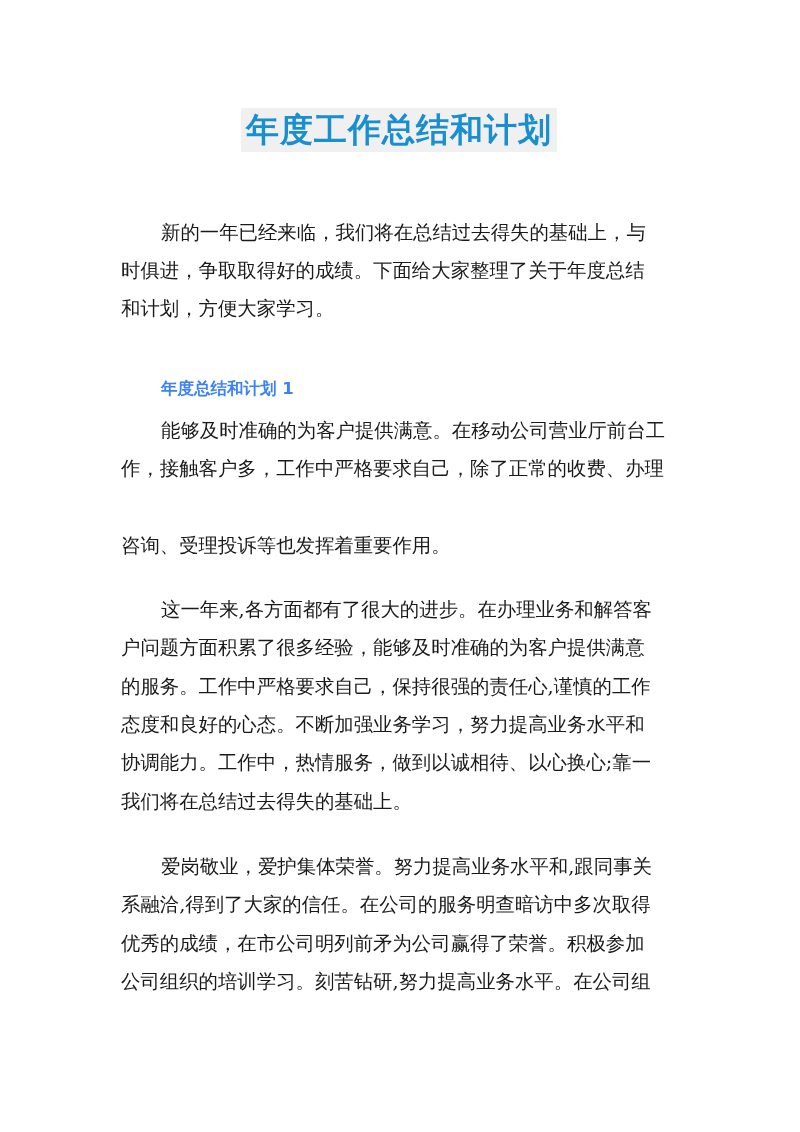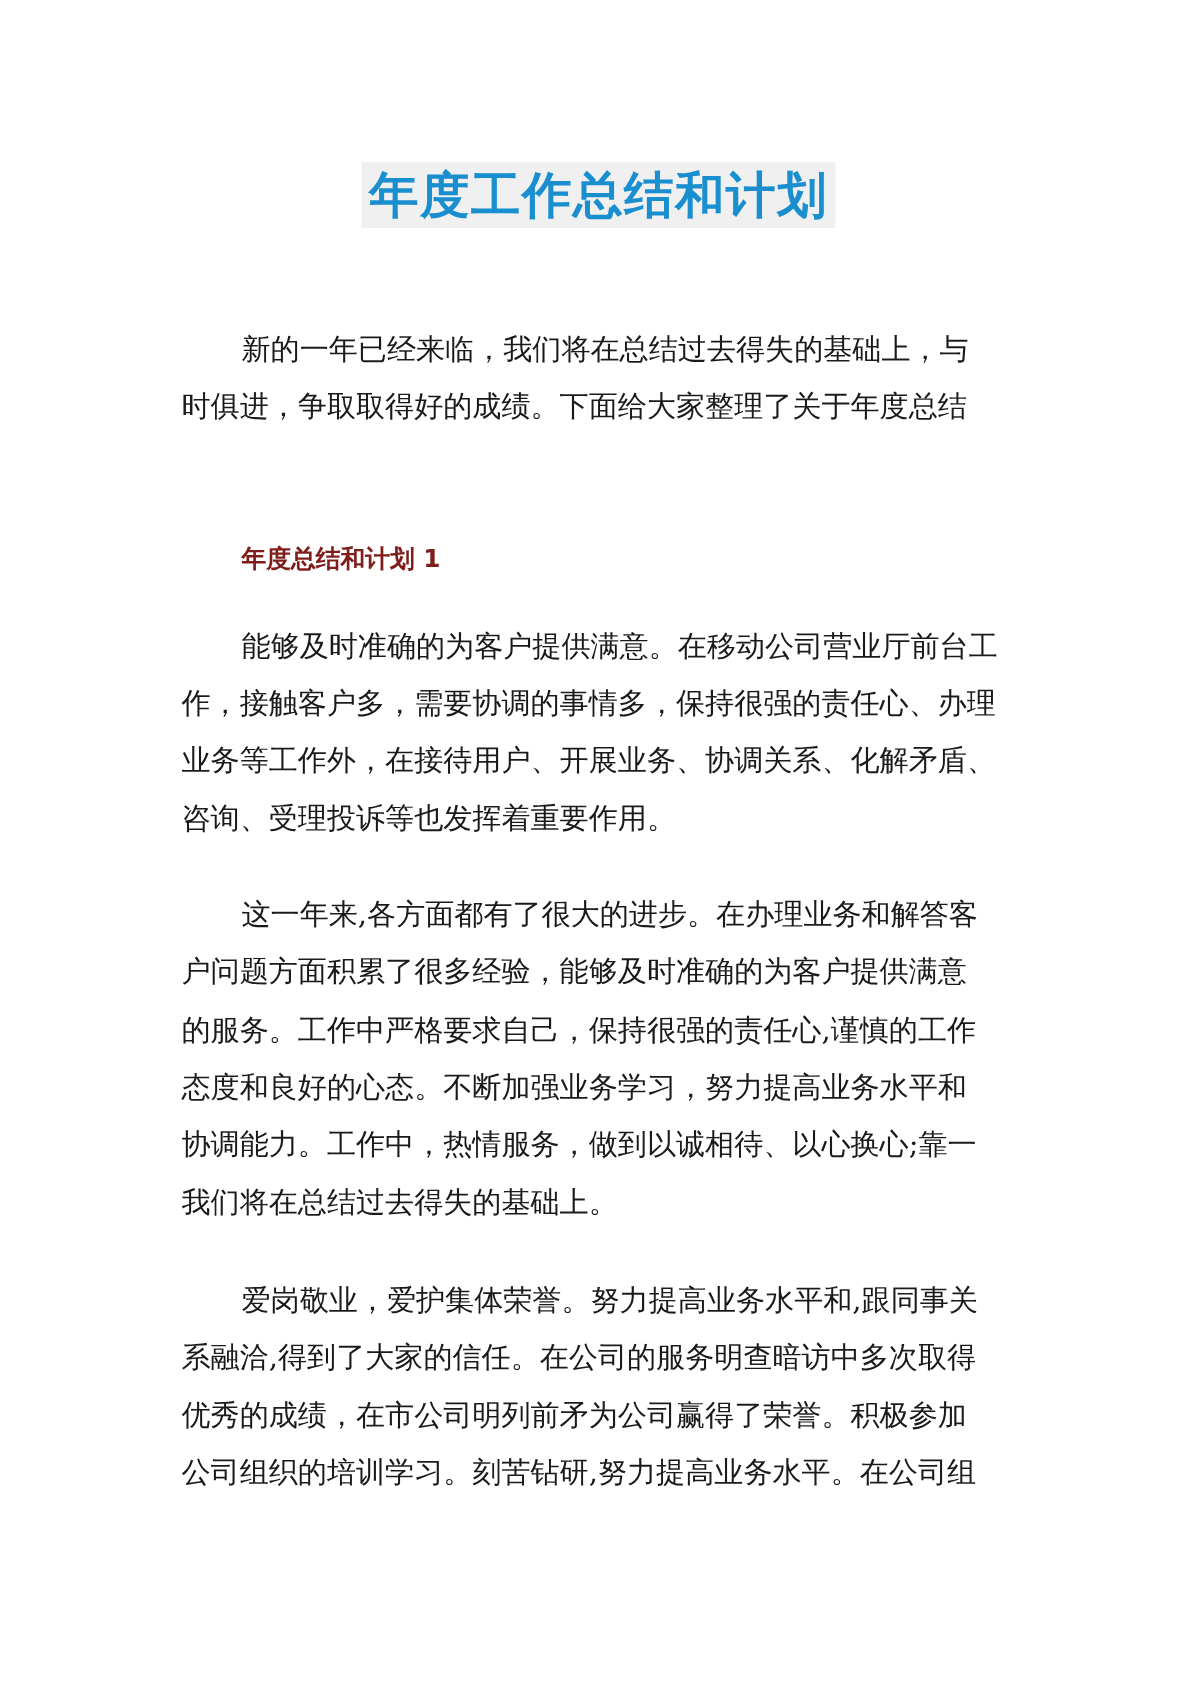--- a/index.html
+++ b/index.html
@@ -17,39 +17,39 @@
     }
     .line {
       position: absolute; left: 121px; width: 560px;
       font-family: "DejaVu Serif", "Liberation Serif", serif;
       font-size: 19.4px; color: #1a1a1a; white-space: nowrap; line-height: 24px;
     }
     .line.indent { left: 161px; }
     .heading {
       position: absolute; left: 161px;
       font-family: "DejaVu Sans", "Liberation Sans", sans-serif;
-      font-weight: bold; font-size: 16.5px; color: #7f1d1d; white-space: nowrap; line-height: 22px;
+      font-weight: bold; font-size: 16.5px; color: #3b82f6; white-space: nowrap; line-height: 22px; margin-top: 16px;
     }
   </style>
 </head>
 <body>
 
 <div class="page">
   <div class="title-wrap">
     <span class="title">年度工作总结和计划</span>
   </div>
 
   <div class="line indent" style="top:221px">新的一年已经来临，我们将在总结过去得失的基础上，与</div>
   <div class="line" style="top:259px">时俱进，争取取得好的成绩。下面给大家整理了关于年度总结</div>
+  <div class="line" style="top:297px">和计划，方便大家学习。</div>
 
   <div class="heading" style="top:362px">年度总结和计划 1</div>
 
   <div class="line indent" style="top:419px">能够及时准确的为客户提供满意。在移动公司营业厅前台工</div>
-  <div class="line" style="top:457px">作，接触客户多，需要协调的事情多，保持很强的责任心、办理</div>
-  <div class="line" style="top:495px">业务等工作外，在接待用户、开展业务、协调关系、化解矛盾、</div>
+  <div class="line" style="top:457px">作，接触客户多，工作中严格要求自己，除了正常的收费、办理</div>
   <div class="line" style="top:534px">咨询、受理投诉等也发挥着重要作用。</div>
 
   <div class="line indent" style="top:598px">这一年来,各方面都有了很大的进步。在办理业务和解答客</div>
   <div class="line" style="top:636px">户问题方面积累了很多经验，能够及时准确的为客户提供满意</div>
   <div class="line" style="top:675px">的服务。工作中严格要求自己，保持很强的责任心,谨慎的工作</div>
   <div class="line" style="top:713px">态度和良好的心态。不断加强业务学习，努力提高业务水平和</div>
   <div class="line" style="top:751px">协调能力。工作中，热情服务，做到以诚相待、以心换心;靠一</div>
   <div class="line" style="top:790px">我们将在总结过去得失的基础上。</div>
 
   <div class="line indent" style="top:855px">爱岗敬业，爱护集体荣誉。努力提高业务水平和,跟同事关</div>

